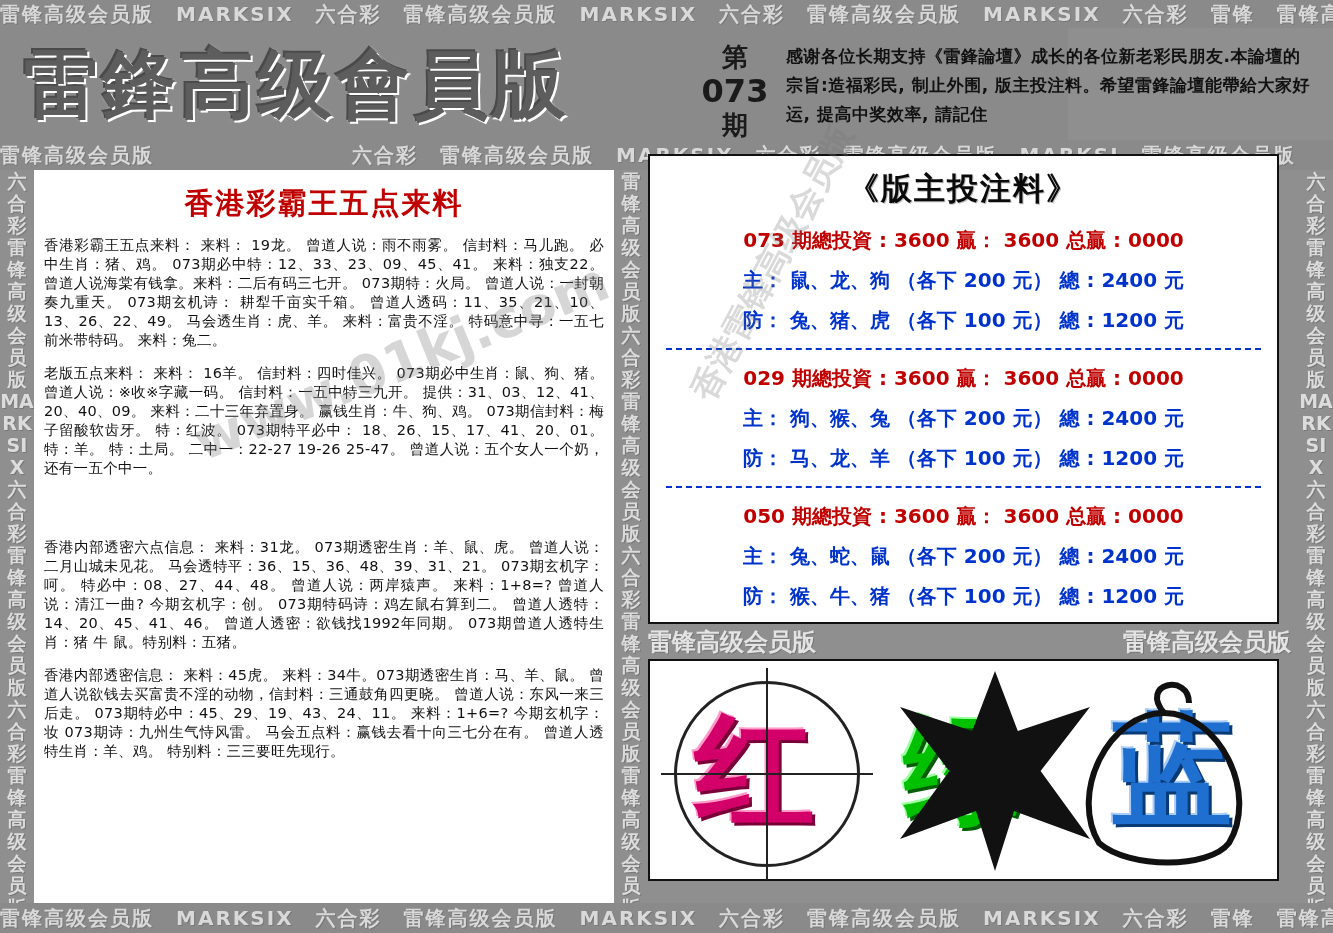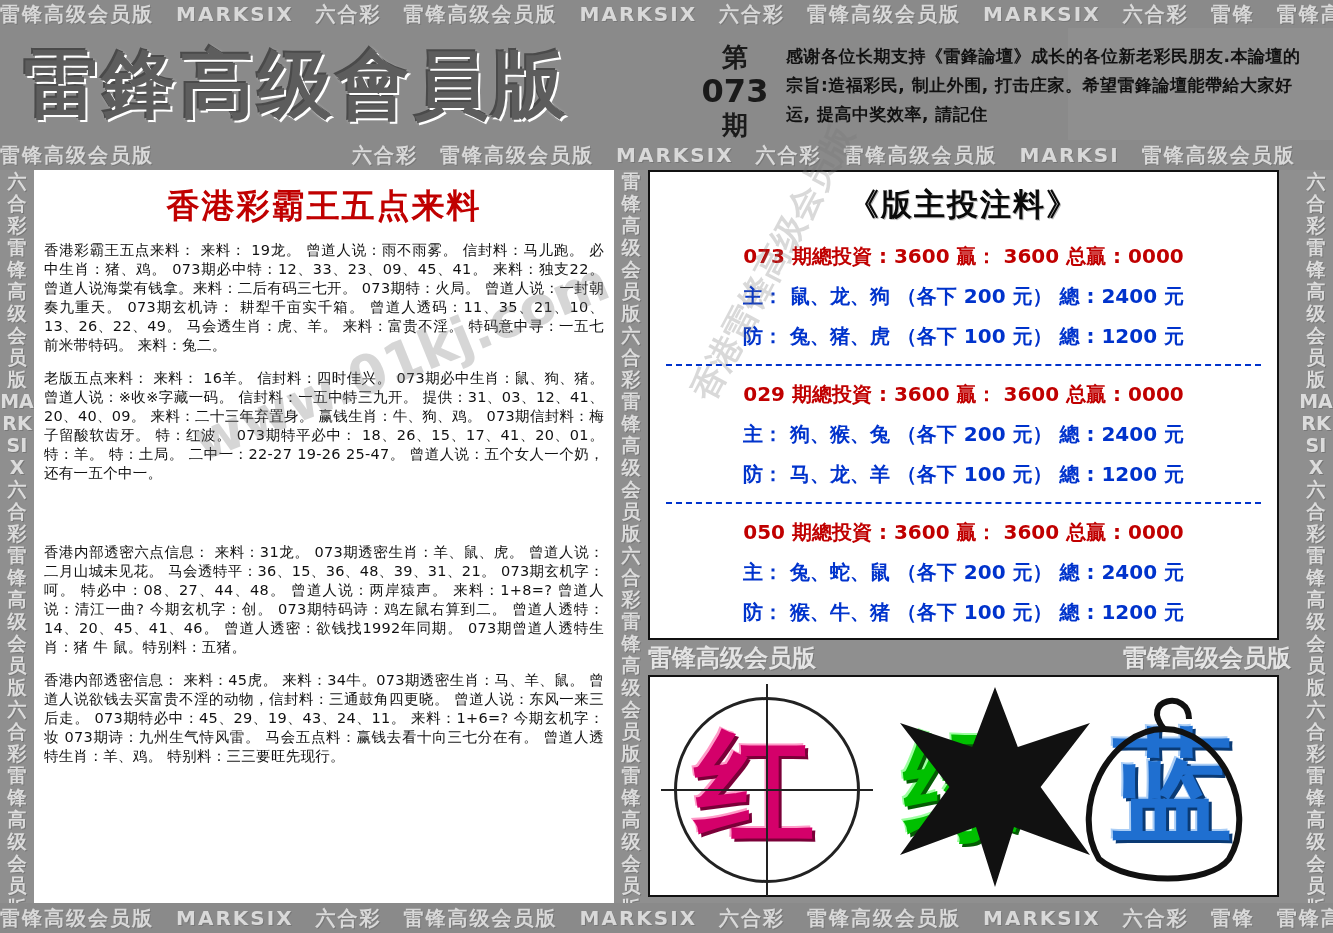--- a/index.html
+++ b/index.html
@@ -74,28 +74,28 @@
     box-sizing:border-box;
     padding:10px 10px 0 10px;
     overflow:hidden;
   }
   .col-mid{
     position:absolute;left:614px;top:170px;width:34px;height:733px;
     color:#dcdcdc;font-weight:bold;font-size:19px;line-height:22px;
     text-align:center;text-shadow:1px 1px 0 #777;overflow:hidden;
   }
   .col-right{
-    position:absolute;left:648px;top:170px;width:651px;height:733px;
+    position:absolute;left:648px;top:154px;width:651px;height:733px;
     overflow:hidden;
     padding-left:31px;
   }
 
   .title-left{
     text-align:center;color:#c00000;font-weight:bold;
-    font-size:33px;letter-spacing:2px;margin:4px 0 12px 0;
+    font-size:29px;letter-spacing:2px;margin:4px 0 12px 0;
   }
   .para{
     color:#111;font-size:14.5px;line-height:19px;text-align:justify;
     margin:0 0 14px 0;
     letter-spacing:0.3px;
   }
   .spacer-img{height:46px;}
 
   
   .panel{
@@ -177,21 +177,21 @@
   <span>雷锋高级会员版　MARKSIX　六合彩　雷锋高级会员版　MARKSIX　六合彩　雷锋高级会员版　MARKSIX　六合彩　雷锋　雷锋高级会员版　MARKSIX　六合彩　雷锋高级会员版　MARKSIX　六合彩　雷锋高级会员版　MARKSIX　六合彩　雷锋</span>
 </div>
 
 <div class="header">
   <div class="masthead">雷鋒高级會員版</div>
   <div class="issue">
     <div>第</div>
     <div class="num">073</div>
     <div>期</div>
   </div>
-  <div class="notice">感谢各位长期支持《雷鋒論壇》成长的各位新老彩民朋友.本論壇的宗旨:造福彩民, 制止外围, 打击庄家。希望雷鋒論壇能帶給大家好运, 提高中奖效率, 請記住</div>
+  <div class="notice">感谢各位长期支持《雷鋒論壇》成长的各位新老彩民朋友.本論壇的宗旨:造福彩民, 制止外围, 版主投注料。希望雷鋒論壇能帶給大家好运, 提高中奖效率, 請記住</div>
 </div>
 
 <div class="band mid">
   <span>雷锋高级会员版　　　　　　　　　六合彩　雷锋高级会员版　MARKSIX　六合彩　雷锋高级会员版　MARKSI　雷锋高级会员版　　　　　　　　　六合彩　雷锋高级会员版　MARKSIX　六合彩　雷锋高级会员版　MARKSI</span>
 </div>
 
 <div class="side left">
   <div>六合彩 雷锋高级会员版 MARKSIX 六合彩 雷锋高级会员版 六合彩 雷锋高级会员版 MARKSIX 六合彩 雷锋高级会员版 六合彩 雷锋高级会员版 MARKSIX 六合彩 雷锋高级会员版 六合彩 雷锋高级会员版 MARKSIX 六合彩 雷锋高级会员版 </div>
 </div>
 

